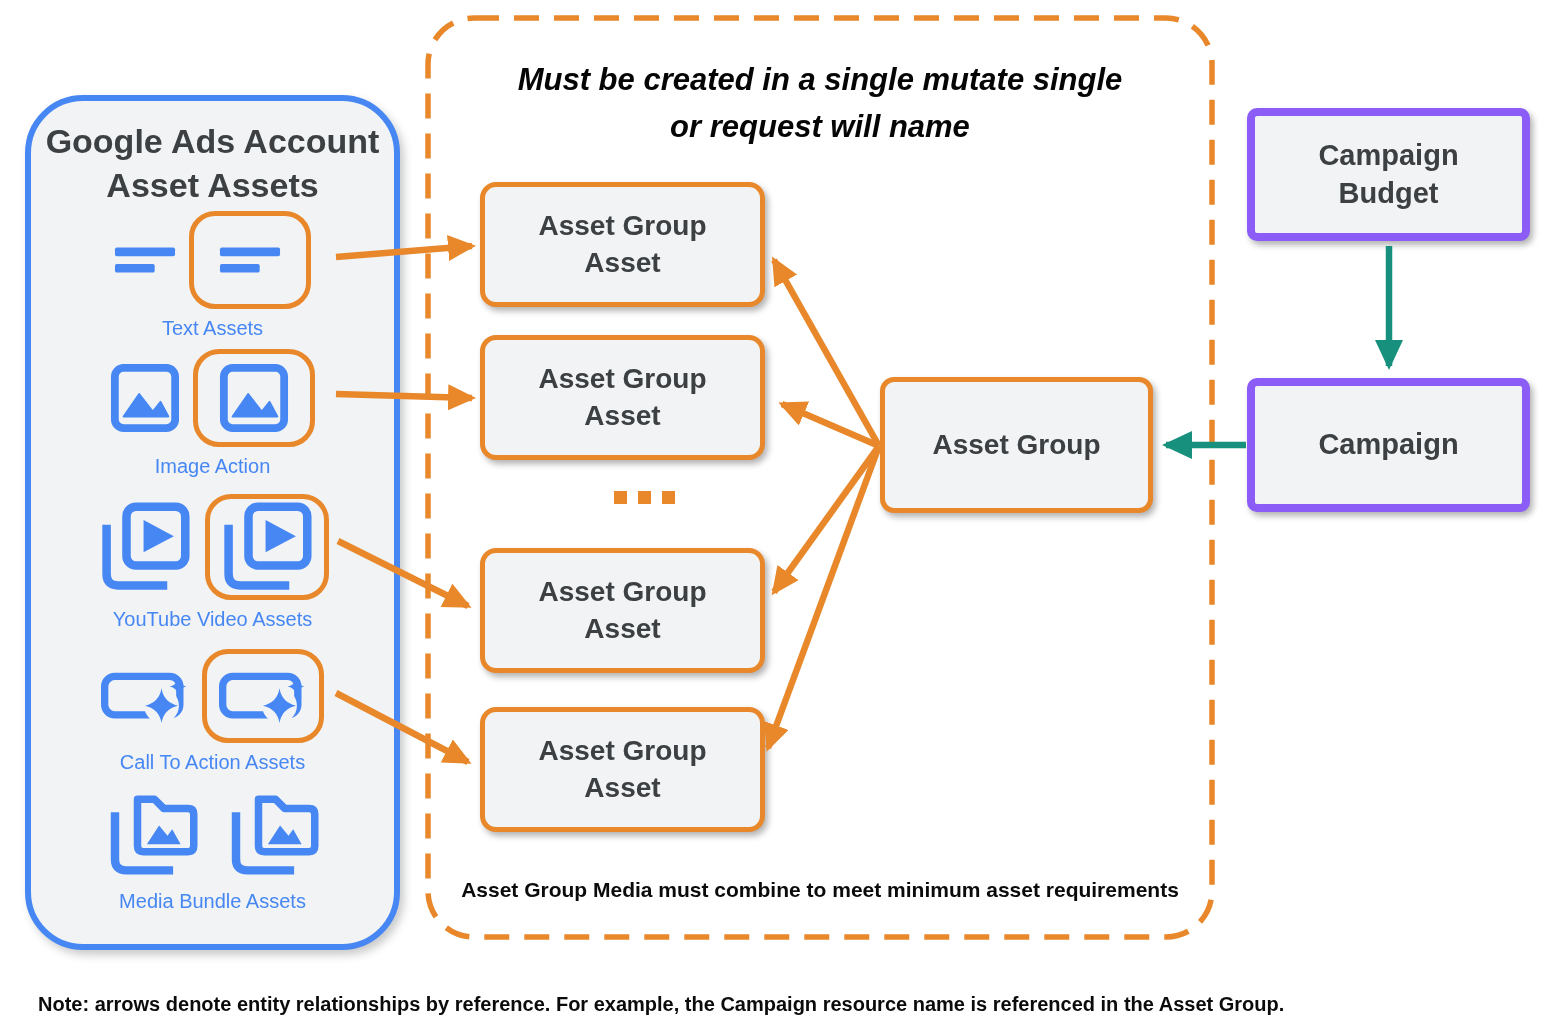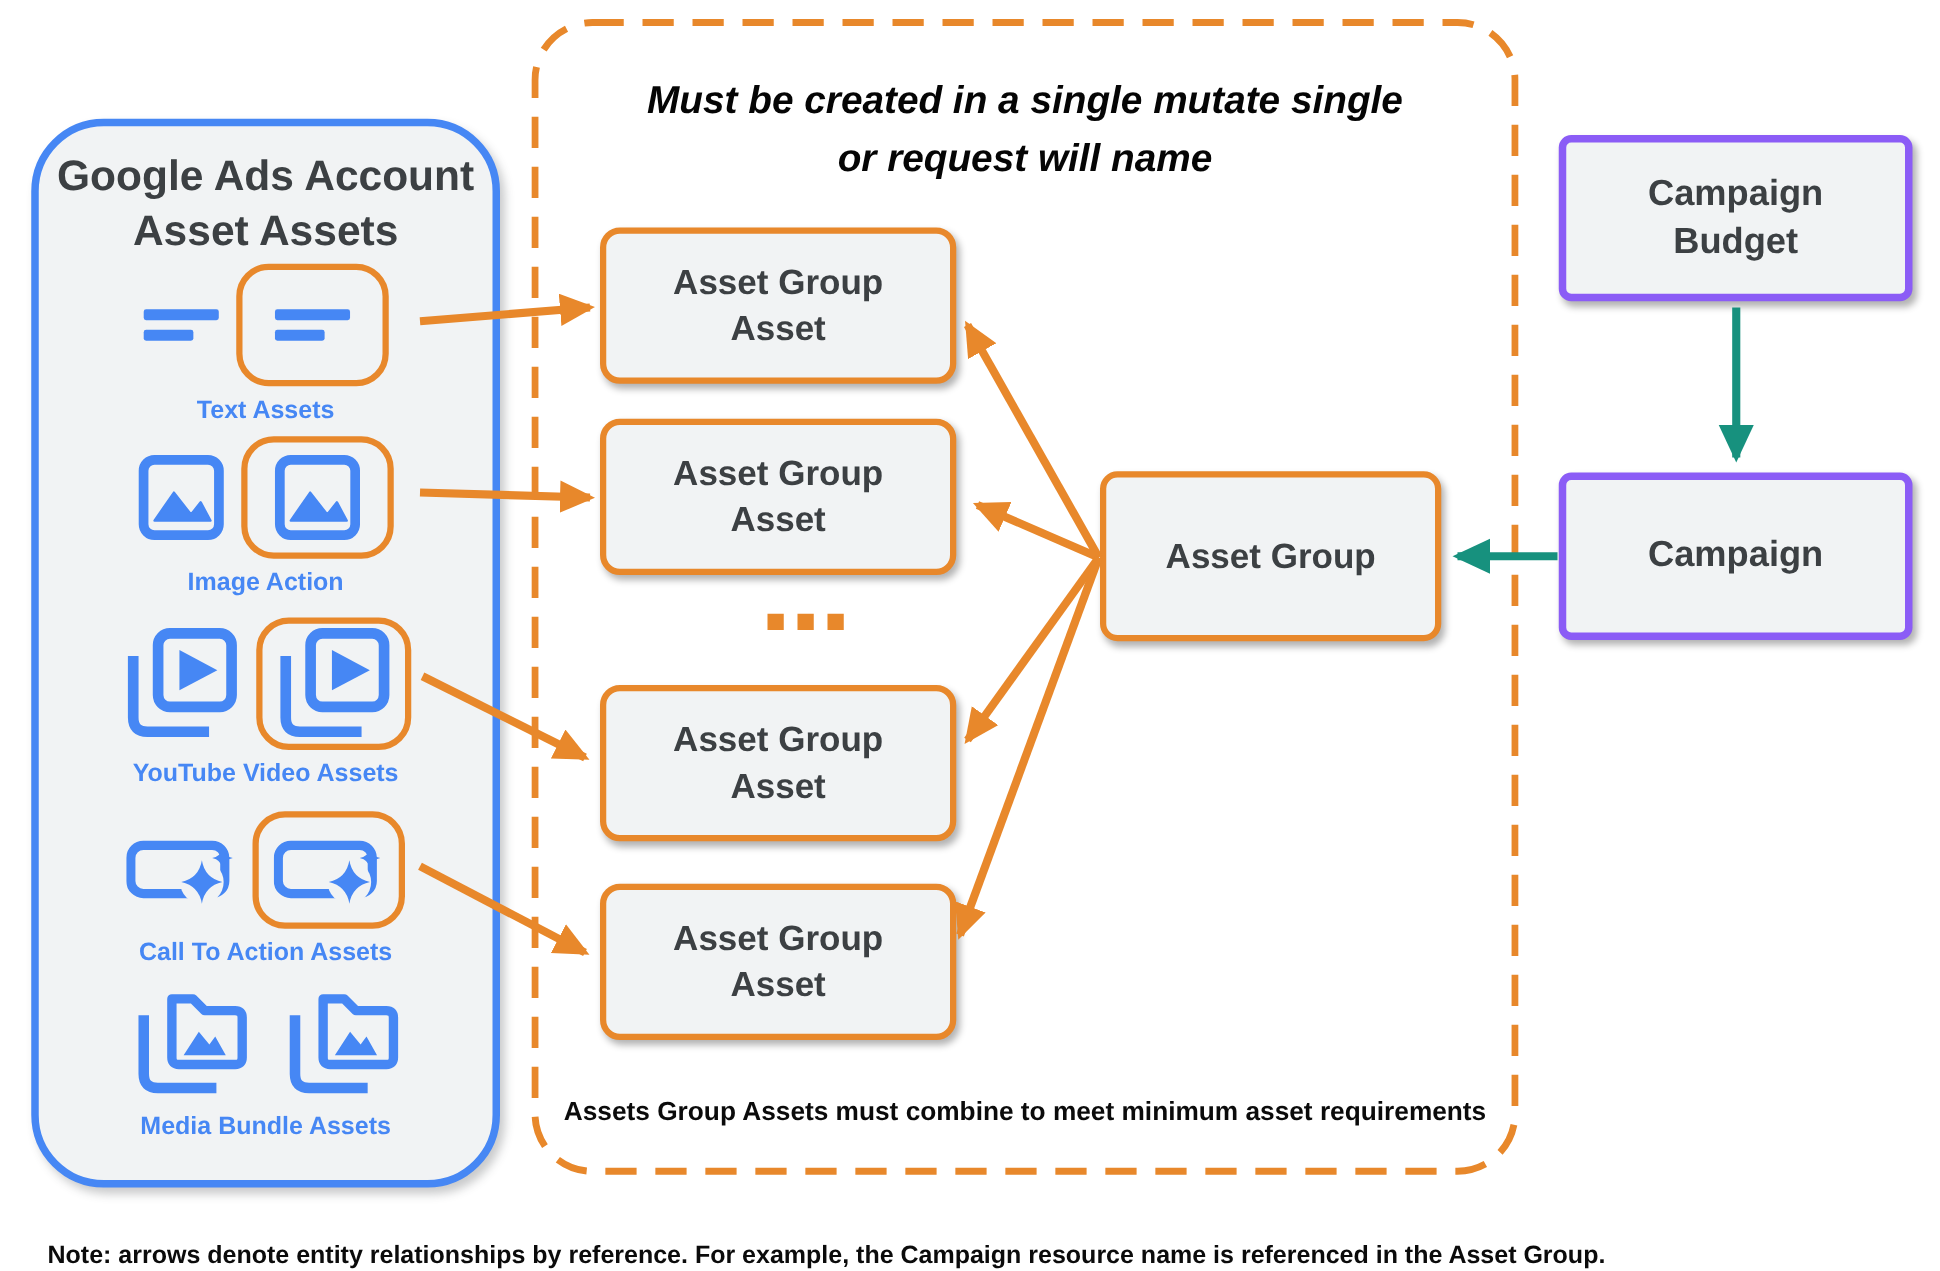--- a/index.html
+++ b/index.html
@@ -17,21 +17,21 @@
   .library-title{
     position:absolute;top:18px;left:0;right:0;text-align:center;
     font-size:34px;font-weight:bold;color:#3c4043;line-height:1.3;
   }
   .asset-row{position:absolute;left:0;right:0;display:flex;flex-direction:column;align-items:center;}
   .icon-pair{display:flex;align-items:center;gap:13px;}
   .orange-frame{
     border:5px solid #e8882b;border-radius:26px;background:#f1f3f4;
     display:flex;align-items:center;justify-content:center;box-sizing:border-box;
   }
-  .asset-label{font-size:20px;font-weight:bold;color:#4687f4;margin-top:8px;text-align:left;}
+  .asset-label{font-size:20px;font-weight:normal;color:#4687f4;margin-top:8px;text-align:left;}
   .row-text{top:110px}
   .row-image{top:248px}
   .row-youtube{top:393px}
   .row-cta{top:548px}
   .row-media{top:685px}
   
   .mutate-panel{position:absolute;left:425px;top:15px;width:790px;height:925px;}
   .mutate-panel svg.dash{position:absolute;left:0;top:0;}
   .mutate-title{
     position:absolute;top:42px;left:0;right:0;text-align:center;
@@ -50,21 +50,21 @@
   }
   .aga{
     left:480px;width:285px;height:125px;font-size:28px;
     border:5px solid #e8882b;border-radius:16px;
   }
   .aga-1{top:182px}.aga-2{top:335px}.aga-3{top:548px}.aga-4{top:707px}
   .asset-group{
     left:880px;top:377px;width:273px;height:136px;font-size:28px;
     border:5px solid #e8882b;border-radius:14px;
   }
-  .teal-box{border:6px solid #8b5cf6;border-radius:10px;font-size:29px;}
+  .teal-box{border:8px solid #8b5cf6;border-radius:10px;font-size:29px;}
   .campaign-budget{left:1247px;top:108px;width:283px;height:133px;}
   .campaign{left:1247px;top:378px;width:283px;height:134px;}
   
   .dots{position:absolute;left:614px;top:491px;display:flex;gap:11px;}
   .dots span{width:13px;height:13px;background:#e8882b;display:block;}
   
   .note{
     position:absolute;left:38px;top:993px;font-size:20px;font-weight:bold;color:#0b0b0b;
   }
   
@@ -170,21 +170,21 @@
   </div>
 
   <div class="mutate-panel">
     <svg class="dash" width="790" height="925">
       <rect x="3" y="3" width="784" height="919" rx="46" fill="#ffffff" stroke="#e8882b" stroke-width="5.5" stroke-dasharray="25 15"></rect>
     </svg>
     <div class="mutate-title">
       <div>Must be created in a single mutate single</div>
       <div>or request will name</div>
     </div>
-    <div class="mutate-footer">Assets Group Assets must combine to meet minimum asset requirements</div>
+    <div class="mutate-footer">Asset Group Media must combine to meet minimum asset requirements</div>
   </div>
 
   <div class="ebox aga aga-1">
     <div>Asset Group</div>
     <div>Asset</div>
   </div>
   <div class="ebox aga aga-2">
     <div>Asset Group</div>
     <div>Asset</div>
   </div>

